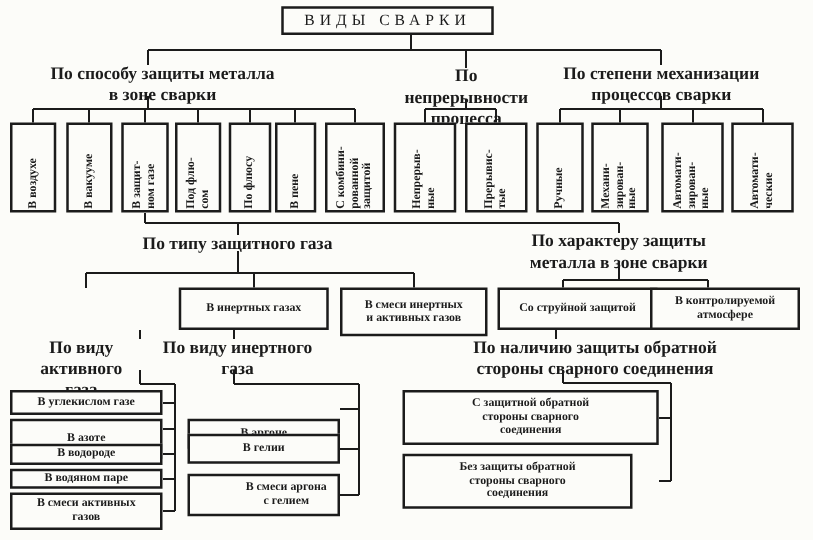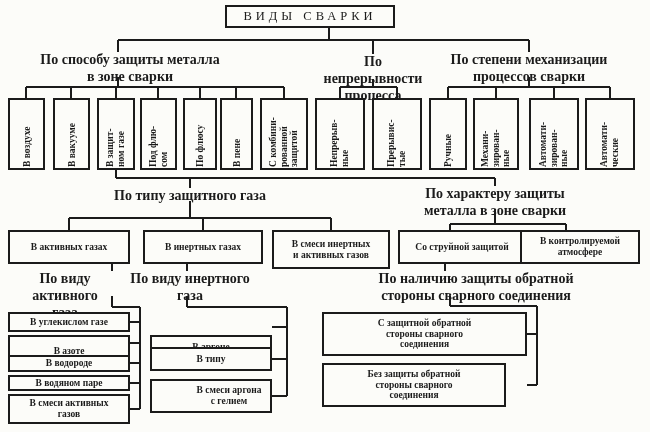--- a/index.html
+++ b/index.html
@@ -121,23 +121,20 @@
     </div>
   <div class="box vbox" style="left:585px; width:50px;">
       <div class="vtxt">Автомати-
 ческие</div>
     </div>
 
   <div class="lbl" style="left:100px; top:188px; width:180px;">По типу защитного газа</div>
   <div class="lbl" style="left:415px; top:186px; width:160px;">По характеру защиты
 металла в зоне сварки</div>
 
-  <div class="box hbox" style="left:8px; top:230px; width:122px; height:34px;">
-      <span>В активных газах</span>
-    </div>
   <div class="box hbox" style="left:143px; top:230px; width:120px; height:34px;">
       <span>В инертных газах</span>
     </div>
   <div class="box hbox" style="left:272px; top:230px; width:118px; height:39px;">
       <span>В смеси инертных
 и активных газов</span>
     </div>
   <div class="box hbox" style="left:398px; top:230px; width:128px; height:34px;">
       <span>Со струйной защитой</span>
     </div>
@@ -167,21 +164,21 @@
     </div>
   <div class="box hbox" style="left:8px; top:394px; width:122px; height:30px;">
       <span>В смеси активных
 газов</span>
     </div>
 
   <div class="box hbox" style="left:150px; top:315px; width:122px; height:24px;margin-top:20px;">
       <span>В аргоне</span>
     </div>
   <div class="box hbox" style="left:150px; top:347px; width:122px; height:24px;">
-      <span>В типу</span>
+      <span>В гелии</span>
     </div>
   <div class="box hbox" style="left:150px; top:379px; width:122px; height:34px;padding-left:36px;">
       <span>В смеси аргона
 с гелием</span>
     </div>
 
   <div class="box hbox" style="left:322px; top:312px; width:205px; height:44px;">
       <span>С защитной обратной
 стороны сварного
 соединения</span>

